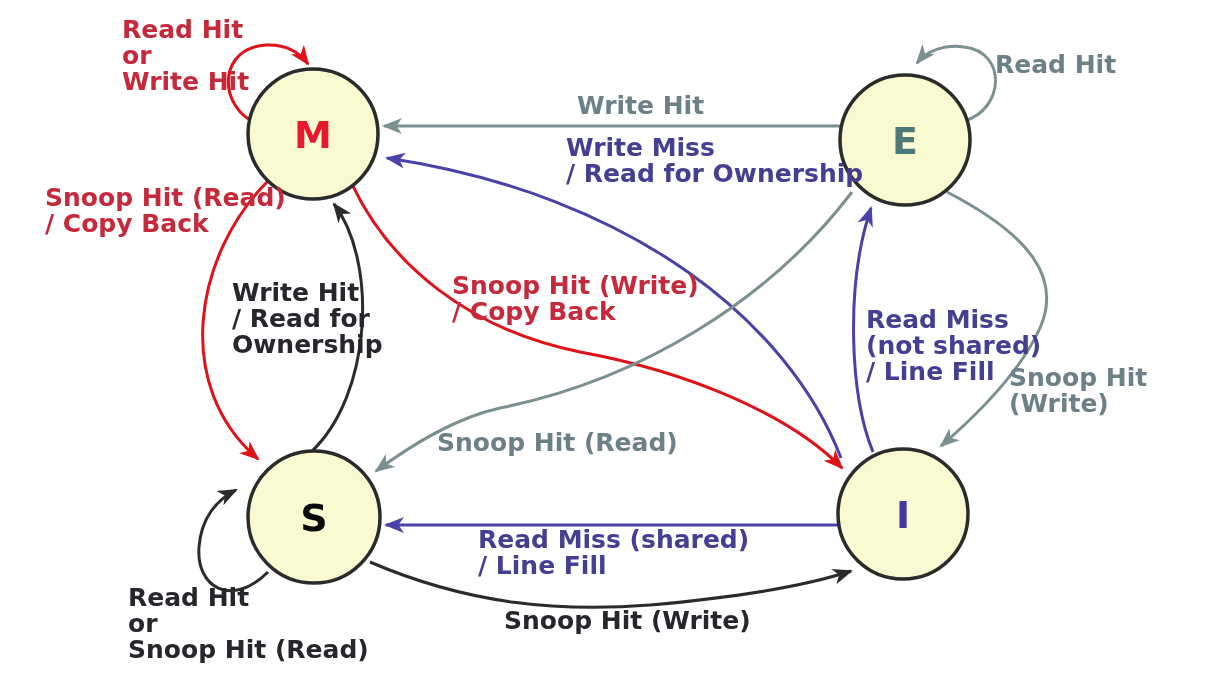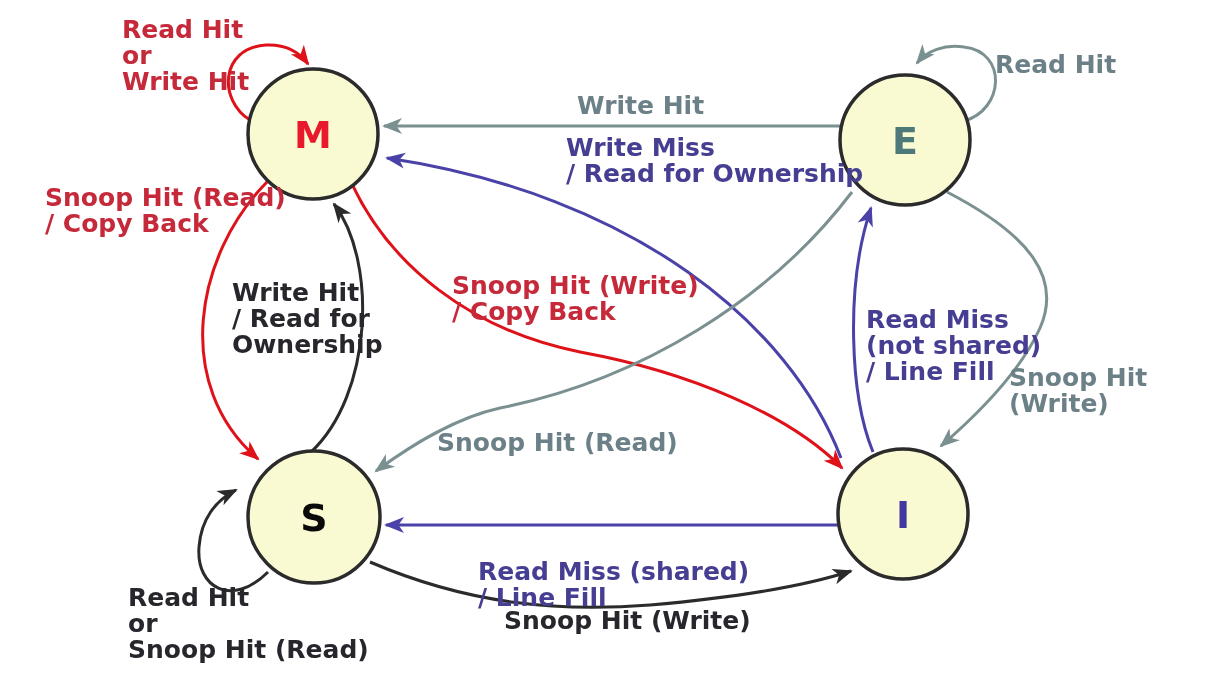--- a/index.html
+++ b/index.html
@@ -106,20 +106,20 @@
   <div class="edge-label lbl-black" style="left:232px;  top:280px;">Write Hit
 / Read for
 Ownership</div>
   <div class="edge-label lbl-red" style="left:452px;  top:273px;">Snoop Hit (Write)
 / Copy Back</div>
   <div class="edge-label lbl-gray" style="left:437px;  top:430px;">Snoop Hit (Read)</div>
   <div class="edge-label lbl-purple" style="left:866px;  top:267px;margin-top:40px;">Read Miss
 (not shared)
 / Line Fill</div>
   <div class="edge-label lbl-gray" style="left:1009px; top:365px;">Snoop Hit (Write)</div>
-  <div class="edge-label lbl-purple" style="left:478px;  top:559px;">Read Miss (shared)
+  <div class="edge-label lbl-purple" style="left:478px;  top:527px;">Read Miss (shared)
 / Line Fill</div>
   <div class="edge-label lbl-black" style="left:504px;  top:608px;">Snoop Hit (Write)</div>
   <div class="edge-label lbl-black" style="left:128px;  top:585px;">Read Hit
 or
 Snoop Hit (Read)</div>
 
 </div>
 
 </body></html>

